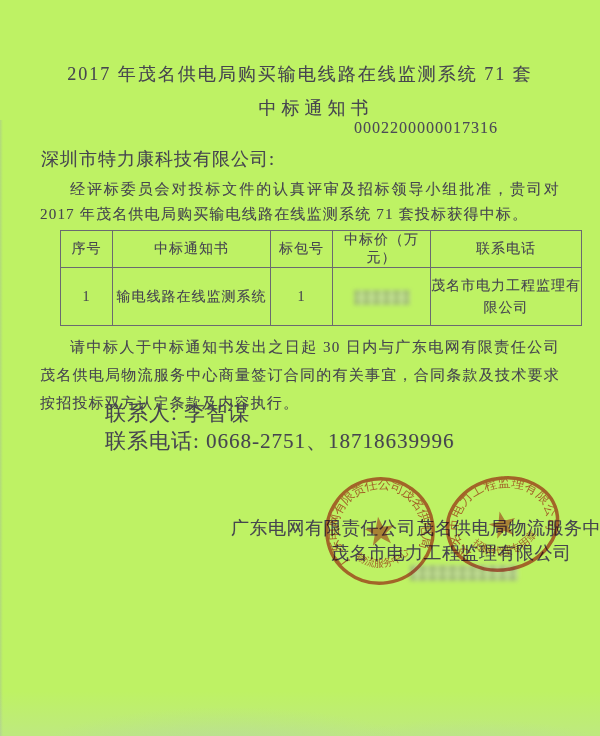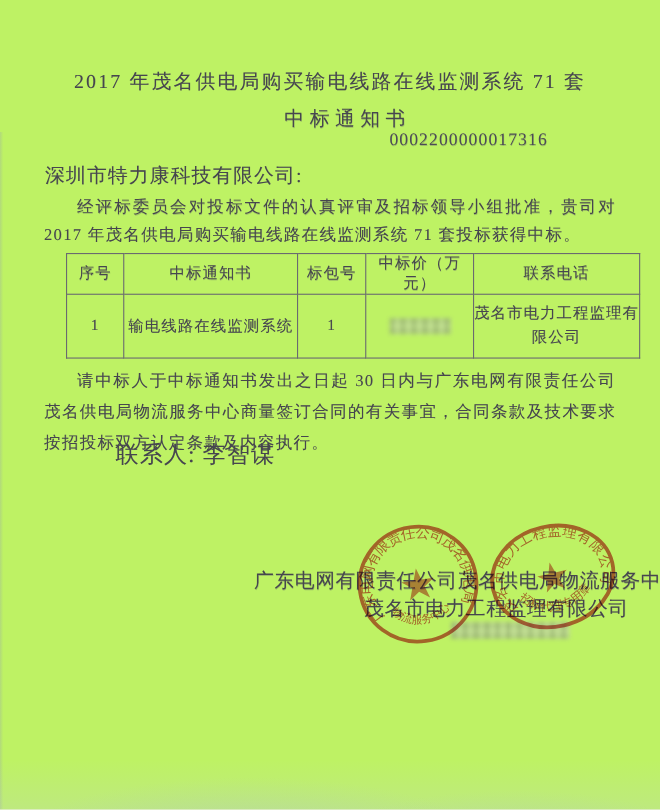--- a/index.html
+++ b/index.html
@@ -97,20 +97,21 @@
         <td class="doc-text">1</td>
         <td><span class="blur-redact price-blur"></span></td>
         <td class="doc-text winner-cell">茂名市电力工程监理有限公司</td>
       </tr>
     </tbody>
   </table>
 
   <div id="para-contract" class="para doc-text">请中标人于中标通知书发出之日起 30 日内与广东电网有限责任公司茂名供电局物流服务中心商量签订合同的有关事宜，合同条款及技术要求按招投标双方认定条款及内容执行。</div>
 
   <div id="contact-person" class="contact doc-text">联系人: 李智谋</div>
+  <div id="contact-phone" class="contact doc-text">联系电话: 0668-2751、18718639996</div>
 
   <div id="sig-line1" class="sig doc-text">广东电网有限责任公司茂名供电局物流服务中心</div>
   <div id="sig-line2" class="sig doc-text">茂名市电力工程监理有限公司</div>
 
   <div class="blur-redact date-blur"></div>
 
   <svg id="stamp-left" class="stamp" viewBox="0 0 120 120">
     <ellipse cx="60" cy="60" rx="55" ry="54" fill="none" stroke-width="3.5" stroke="#d4504a"></ellipse>
     <path id="lp-arc" d="M 24.9 86.5 A 44 44 0 1 1 95.1 86.5" fill="none"></path>
     <path id="lp-bottom" d="M 31.7 83.8 A 37 37 0 0 0 88.3 83.8" fill="none"></path>

